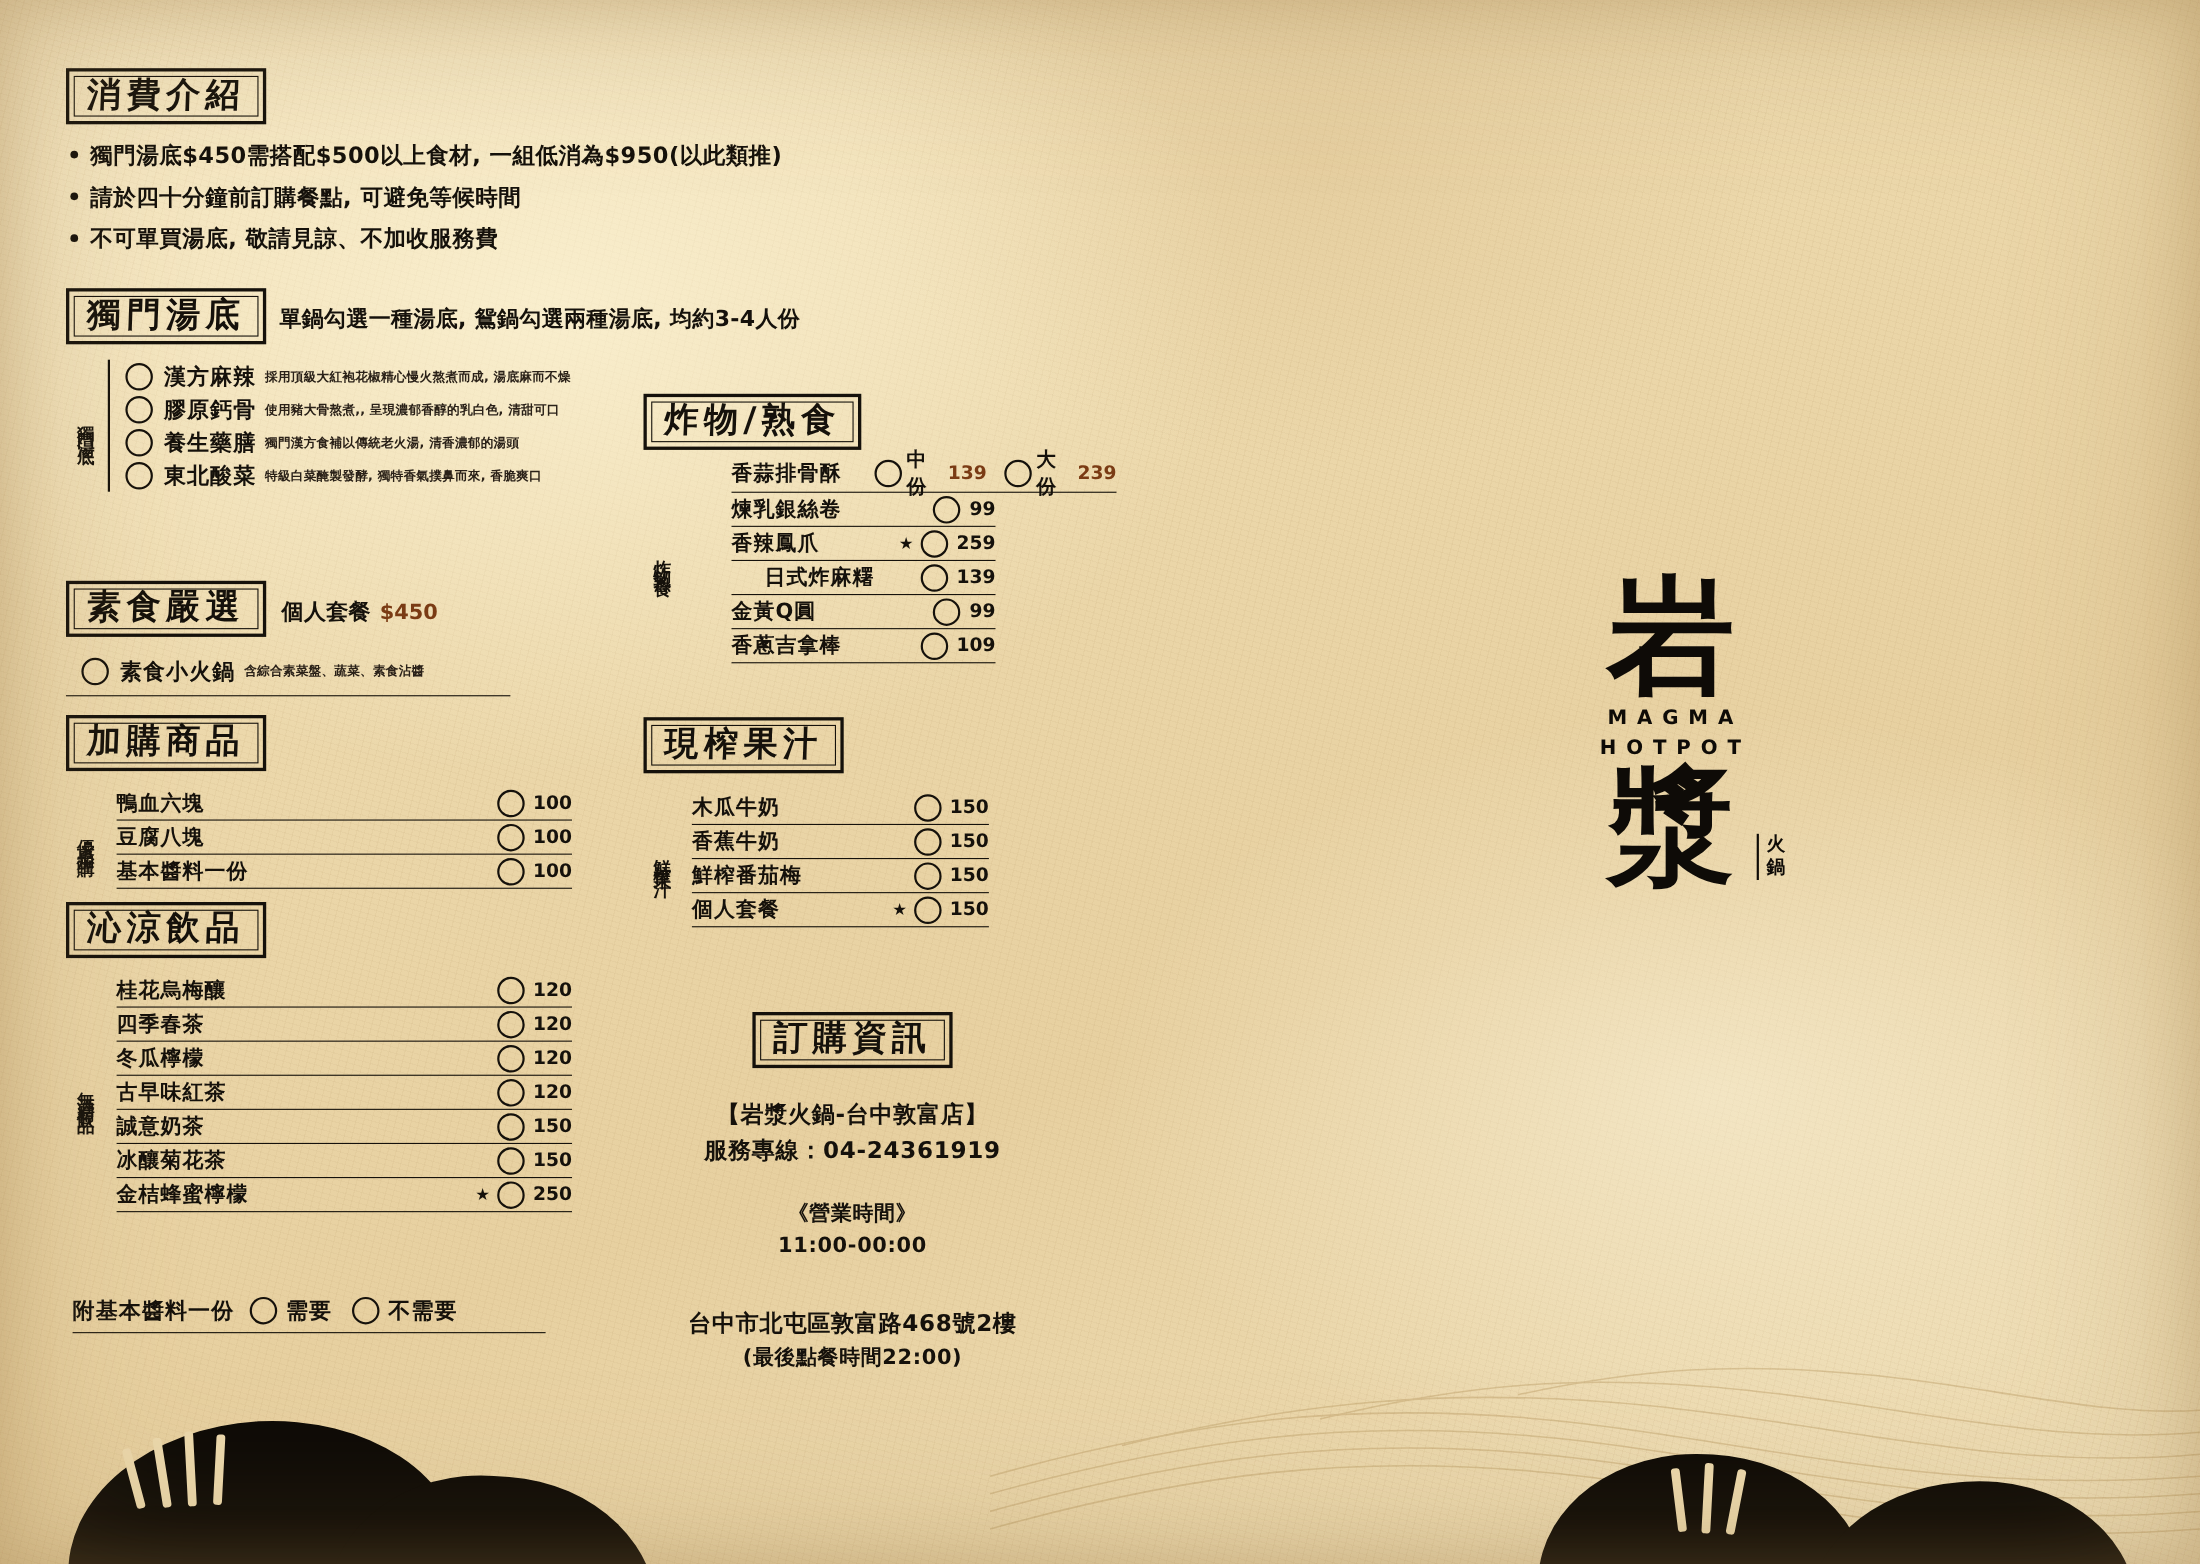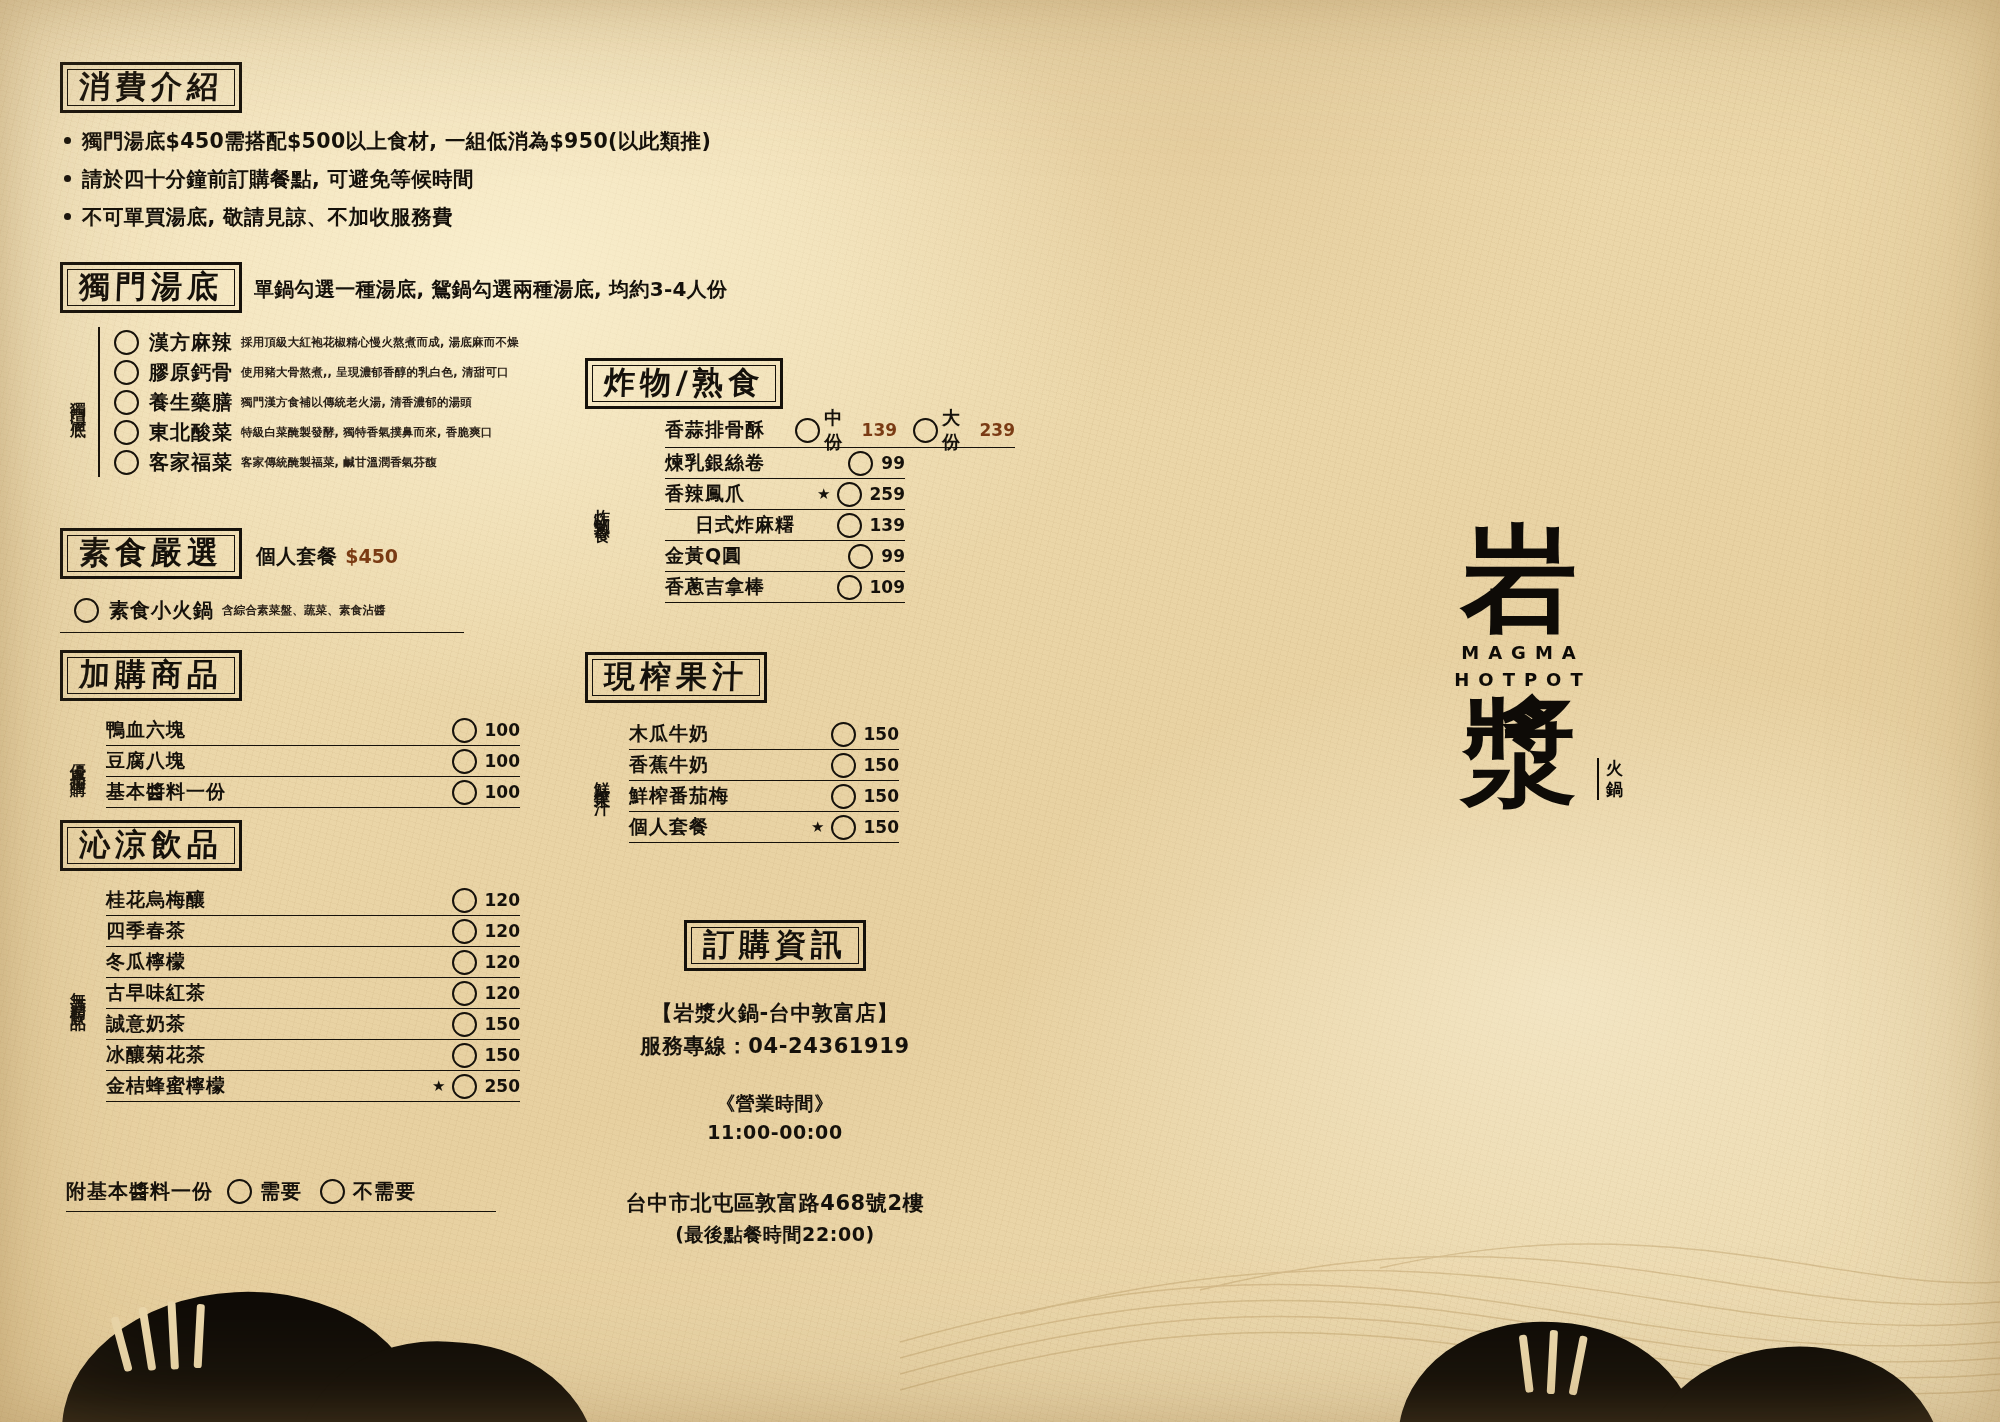--- a/index.html
+++ b/index.html
@@ -183,25 +183,20 @@
       <div class="row" style="height:30px;">
         <span class="circle"></span>
         <span class="itemname cjk" style="margin-left:10px;">養生藥膳</span>
         <span class="desc cjk">獨門漢方食補以傳統老火湯, 清香濃郁的湯頭</span>
       </div>
       <div class="row" style="height:30px;">
         <span class="circle"></span>
         <span class="itemname cjk" style="margin-left:10px;">東北酸菜</span>
         <span class="desc cjk">特級白菜醃製發酵, 獨特香氣撲鼻而來, 香脆爽口</span>
       </div>
-      <div class="row" style="height:30px;">
-        <span class="circle"></span>
-        <span class="itemname cjk" style="margin-left:10px;">客家福菜</span>
-        <span class="desc cjk">客家傳統醃製福菜, 鹹甘溫潤香氣芬馥</span>
-      </div>
     </div>
   </div>
 </div>
 
 <div class="blk" style="left:60px;top:528px;width:500px;">
   <div style="display:flex;align-items:flex-end;">
     <div class="boxhead">
       <span class="cjk">素食嚴選</span>
     </div>
     <div style="margin:0 0 9px 14px;display:flex;align-items:baseline;">

